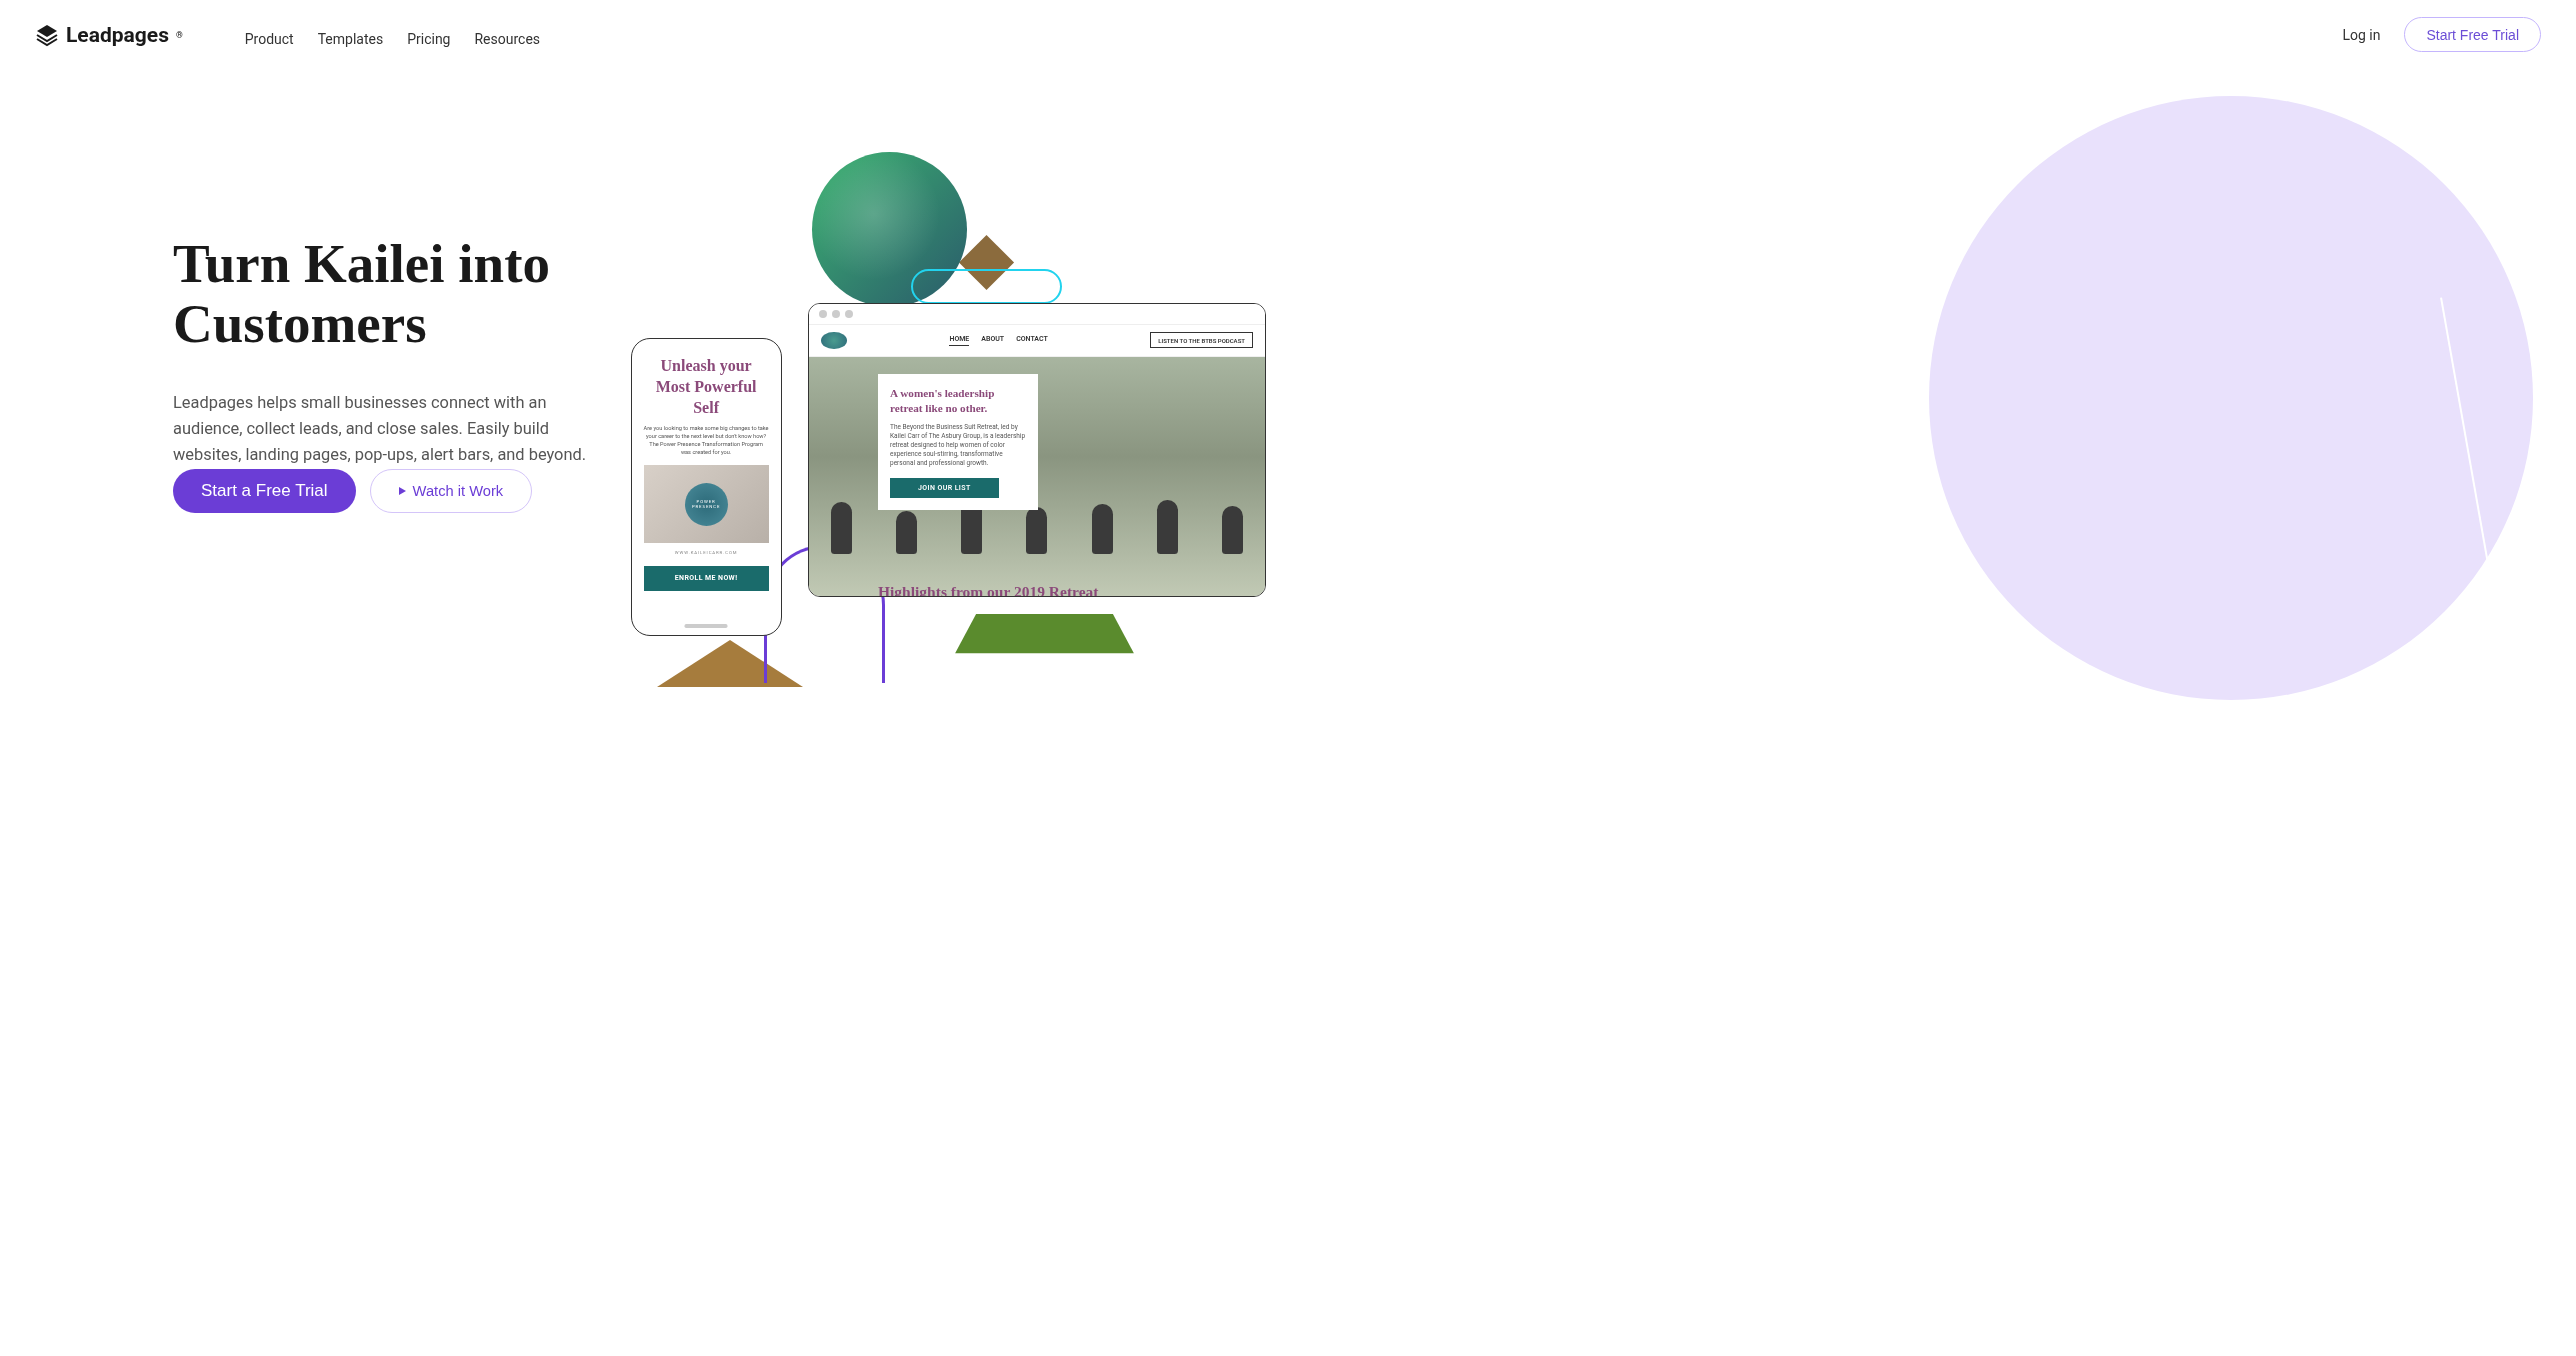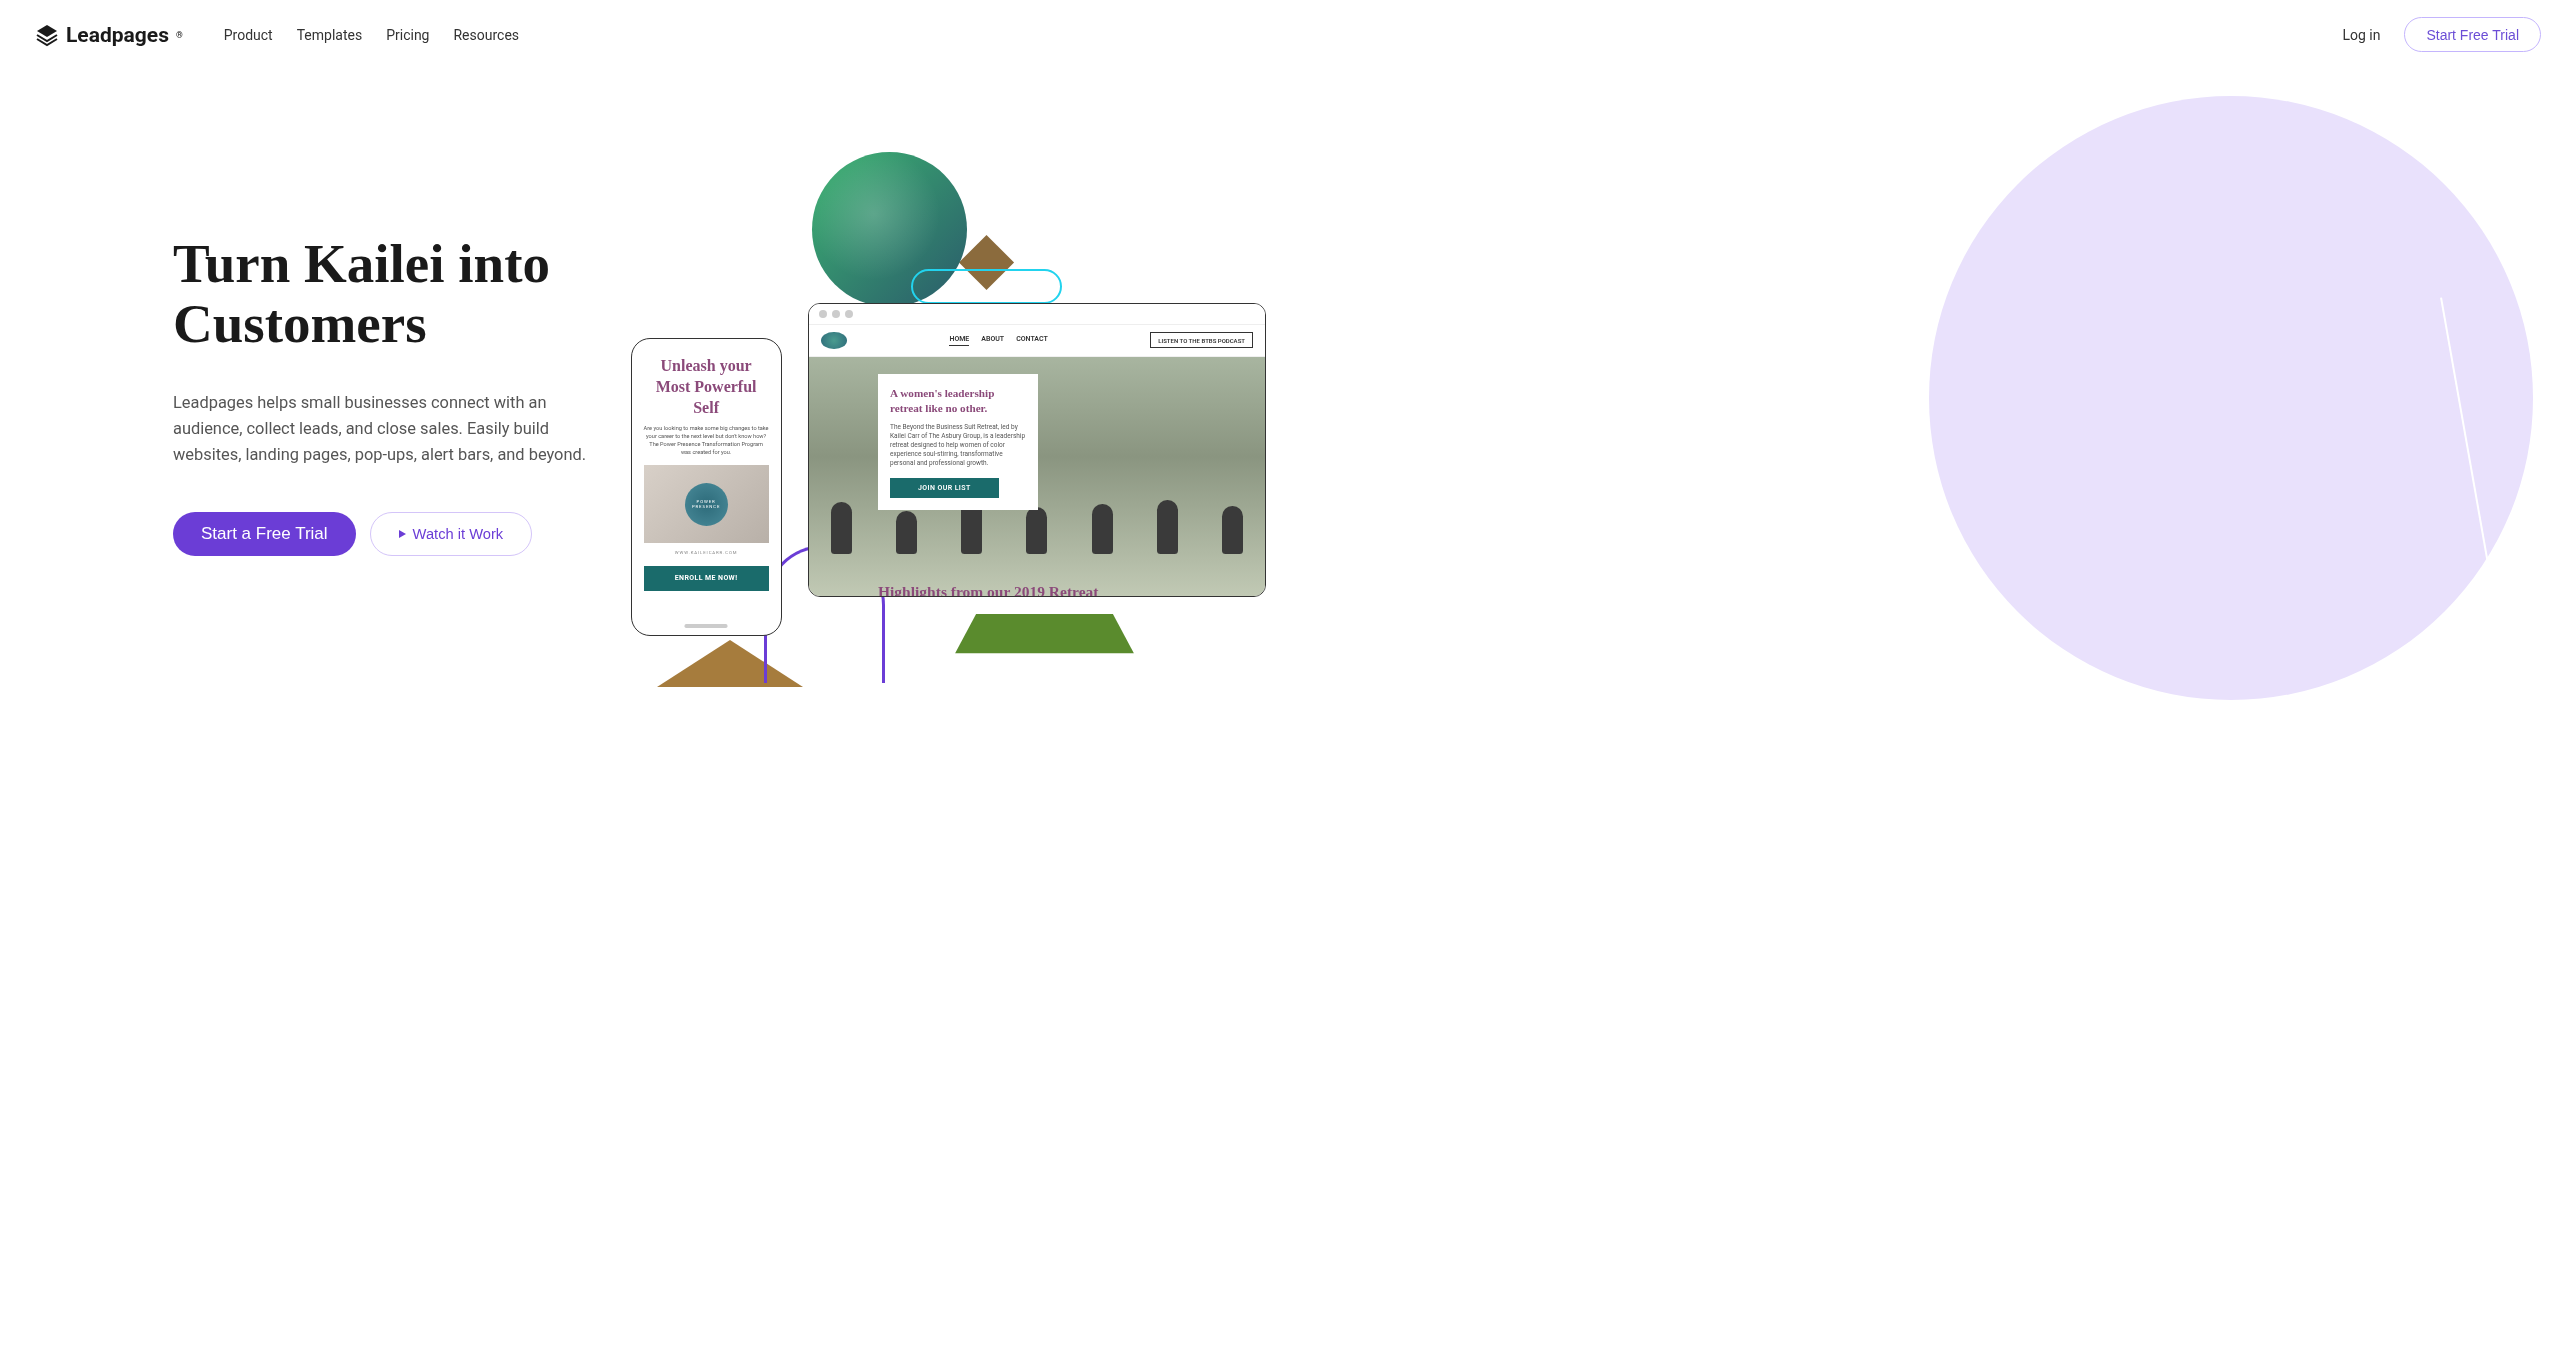--- a/index.html
+++ b/index.html
@@ -17,22 +17,22 @@
     
     .header {
       display: flex;
       align-items: center;
       padding: 17.3px 35px;
       justify-content: space-between;
     }
     
     .header-left {
       display: flex;
-      align-items: center;
-      gap: 41px;
+      align-items: flex-end;
+      gap: 62px;
     }
     
     .logo {
       display: flex;
       align-items: center;
       gap: 7px;
       font-size: 21px;
       font-weight: 700;
       color: #1a1a1a;
     }
@@ -94,21 +94,20 @@
       font-weight: 600;
       line-height: 1.1;
       color: #1a1a1a;
       margin-bottom: 35px;
     }
     
     .hero-description {
       font-size: 16.4px;
       line-height: 1.6;
       color: #555;
-      margin-bottom: 43px;
       max-width: 423px;
     }
     
     .hero-buttons {
       display: flex;
       gap: 14px;
     }
     
     .primary-button {
       padding: 12px 28px;

